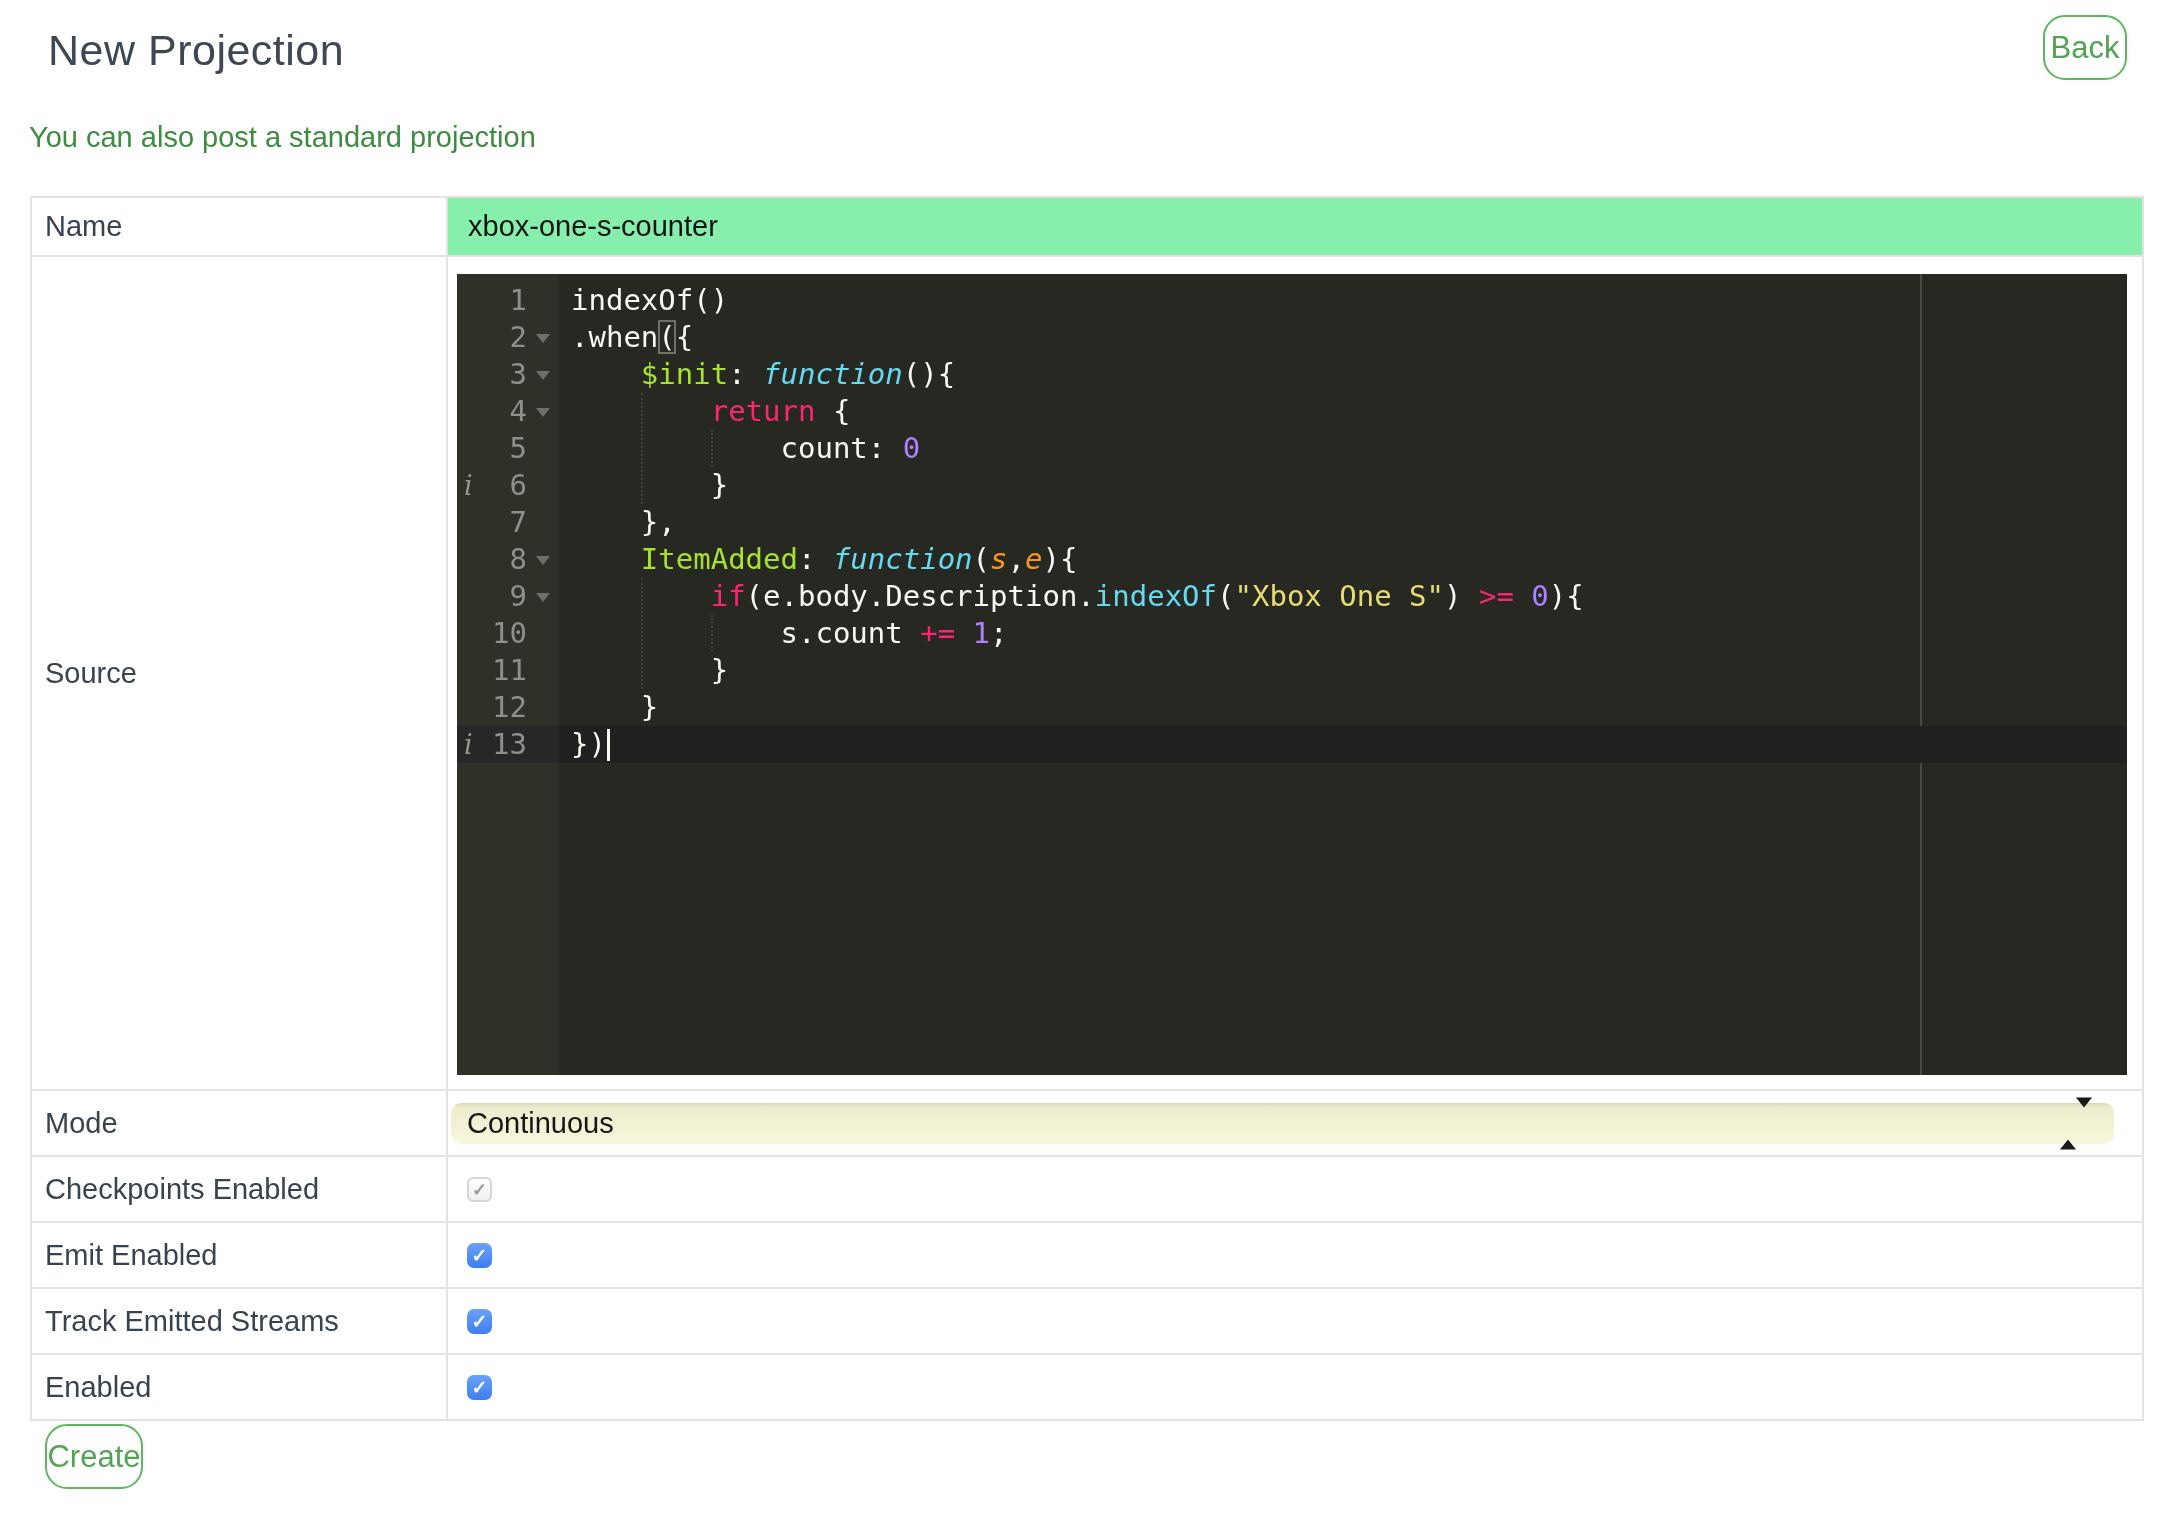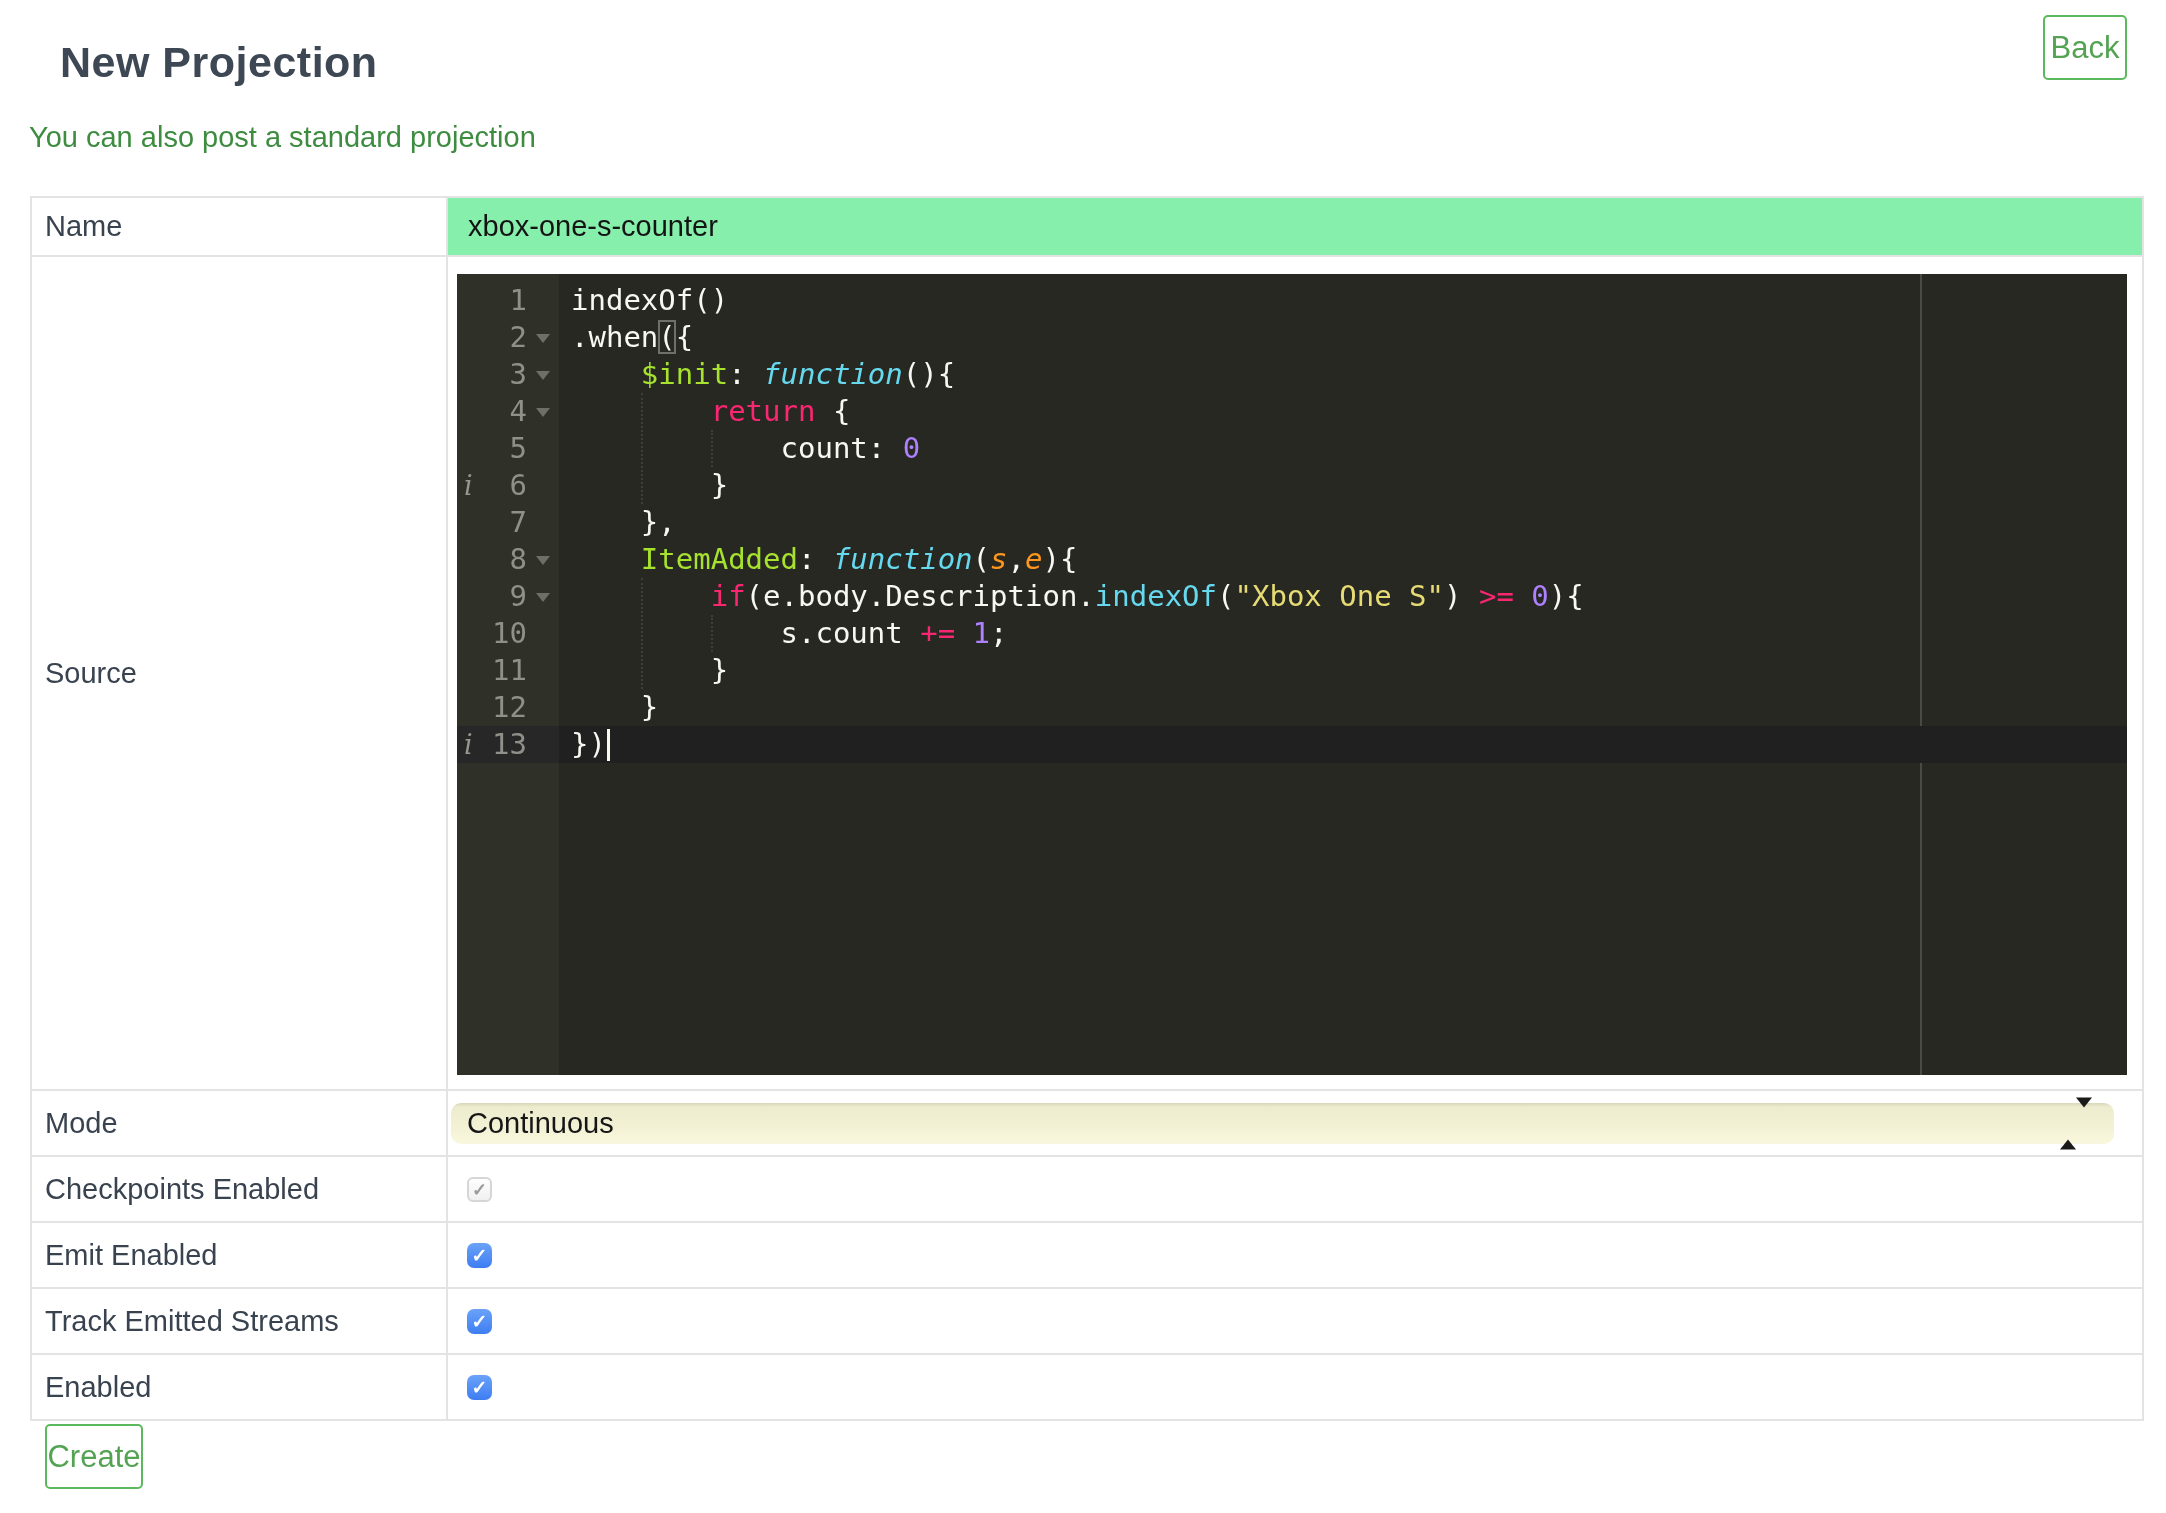--- a/index.html
+++ b/index.html
@@ -3,25 +3,25 @@
 <meta charset="utf-8">
 <style>
   html,body{margin:0;padding:0;background:#ffffff;}
   body{
     width:2166px;height:1513px;position:relative;overflow:hidden;
     font-family:"Liberation Sans",sans-serif;color:#39434f;
     -webkit-font-smoothing:antialiased;
   }
   
   .page-title{
-    position:absolute;left:44px;top:22px;margin:16px;
-    font-size:43px;font-weight:bold;color:#3e4854;letter-spacing:0.5px;
+    position:absolute;left:44px;top:22px;margin:4px;
+    font-size:43px;font-weight:normal;color:#3e4854;letter-spacing:0.5px;
   }
   .btn{
-    background:#ffffff;border:2.5px solid #5cb85c;border-radius:5px;
+    background:#ffffff;border:2.5px solid #5cb85c;border-radius:22px;
     color:#53a353;font-size:31px;font-family:inherit;
     display:flex;align-items:center;justify-content:center;cursor:pointer;
     box-sizing:border-box;
   }
   .back-btn{position:absolute;left:2043px;top:15px;width:84px;height:65px;}
   .create-btn{position:absolute;left:45px;top:1424px;width:98px;height:65px;}
   .std-link{
     position:absolute;left:29px;top:121px;font-size:29px;color:#3d8c40;
     text-decoration:none;cursor:pointer;
   }

